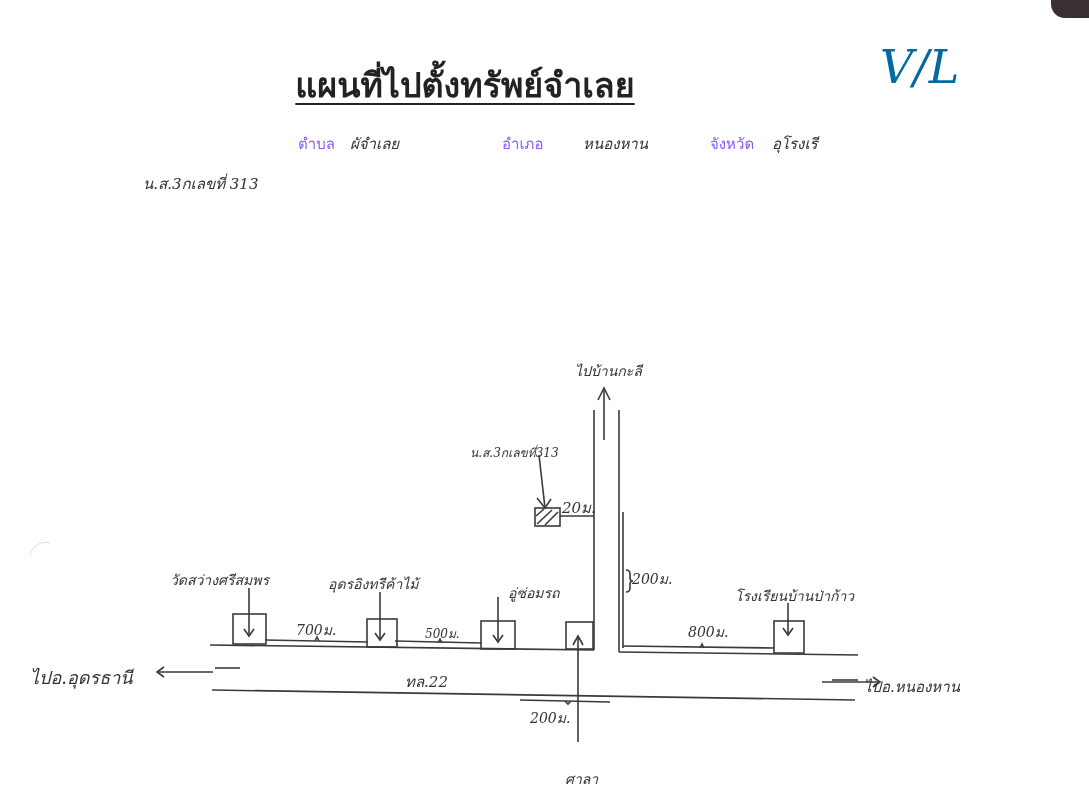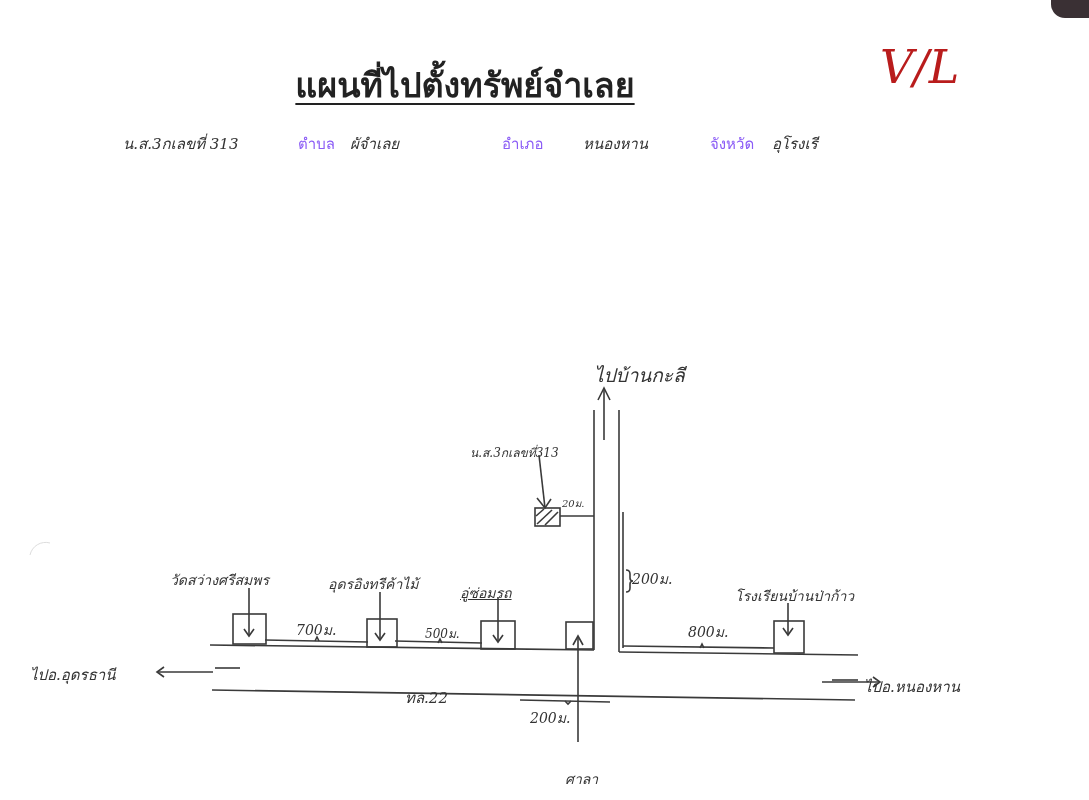--- a/index.html
+++ b/index.html
@@ -20,23 +20,23 @@
   .corner { right:0; top:0; width:38px; height:18px; background:#3a3034; border-bottom-left-radius:14px; }
   svg.map { position:absolute; left:0; top:0; }
 </style>
 </head>
 <body>
 
 <div class="abs corner"></div>
 
 <div class="abs title"><span>แผนที่ไปตั้งทรัพย์จำเลย</span></div>
 
-<div class="abs hand" style="left:880px;top:40px;font-size:46px;color:#b91c1c;">V/L</div>
+<div class="abs hand" style="left:880px;top:40px;font-size:46px;color:#0369a1;">V/L</div>
 
-<div class="abs info hand" style="left:123px;">น.ส.3กเลขที่ 313</div>
+<div class="abs info hand" style="left:143px;margin-top:40px;">น.ส.3กเลขที่ 313</div>
 <div class="abs info print" style="left:298px;">ตำบล</div>
 <div class="abs info hand" style="left:350px;">ผัจำเลย</div>
 <div class="abs info print" style="left:502px;">อำเภอ</div>
 <div class="abs info hand" style="left:555px;margin-left:28px;">หนองหาน</div>
 <div class="abs info print" style="left:710px;">จังหวัด</div>
 <div class="abs info hand" style="left:772px;">อุโรงเรี</div>
 
 <svg class="map" width="1089" height="800">
   <g stroke="#3a3a3a" stroke-width="1.6" fill="none">
 
@@ -93,30 +93,30 @@
       <path d="M565,701 l3,3 l3,-3"></path>
 
     <line x1="157" y1="672" x2="213" y2="672"></line>
       <polyline points="164,667 157,672 164,677"></polyline>
     <line x1="822" y1="682" x2="880" y2="682"></line>
       <polyline points="873,677 880,682 873,687"></polyline>
   </g>
   <path d="M30,555 a16,16 0 0 1 20,-12" stroke="#ddd" fill="none"></path>
 </svg>
 
-<div class="abs lbl hand" style="left:594px;top:360px;font-size:19px;">ไปบ้านกะลี</div>
+<div class="abs lbl hand" style="left:575px;top:360px;font-size:14px;">ไปบ้านกะลี</div>
 <div class="abs lbl hand" style="left:470px;top:443px;font-size:12px;">น.ส.3กเลขที่313</div>
-<div class="abs lbl hand" style="left:562px;top:496px;font-size:10px;">20ม.</div>
+<div class="abs lbl hand" style="left:562px;top:496px;font-size:15px;">20ม.</div>
 <div class="abs lbl hand" style="left:632px;top:568px;">200ม.</div>
 
 <div class="abs lbl hand" style="left:170px;top:569px;">วัดสว่างศรีสมพร</div>
 <div class="abs lbl hand" style="left:296px;top:619px;">700ม.</div>
 <div class="abs lbl hand" style="left:328px;top:573px;">อุดรอิงทรีค้าไม้</div>
 <div class="abs lbl hand" style="left:425px;top:624px;font-size:12px;">500ม.</div>
-<div class="abs lbl hand" style="left:460px;top:582px;text-decoration:underline;">อู่ซ่อมรถ</div>
+<div class="abs lbl hand" style="left:508px;top:582px;">อู่ซ่อมรถ</div>
 <div class="abs lbl hand" style="left:735px;top:585px;">โรงเรียนบ้านป่าก้าว</div>
 <div class="abs lbl hand" style="left:688px;top:621px;">800ม.</div>
 
-<div class="abs lbl hand" style="left:405px;top:670px;font-size:15px;margin-top:16px;">ทล.22</div>
-<div class="abs lbl hand" style="left:30px;top:663px;font-size:15px;">ไปอ.อุดรธานี</div>
+<div class="abs lbl hand" style="left:405px;top:670px;font-size:15px;">ทล.22</div>
+<div class="abs lbl hand" style="left:30px;top:663px;font-size:18px;">ไปอ.อุดรธานี</div>
 <div class="abs lbl hand" style="left:864px;top:675px;font-size:15px;">ไปอ.หนองหาน</div>
 <div class="abs lbl hand" style="left:530px;top:707px;">200ม.</div>
 <div class="abs lbl hand" style="left:565px;top:768px;text-align:right;">ศาลา</div>
 
 </body></html>

